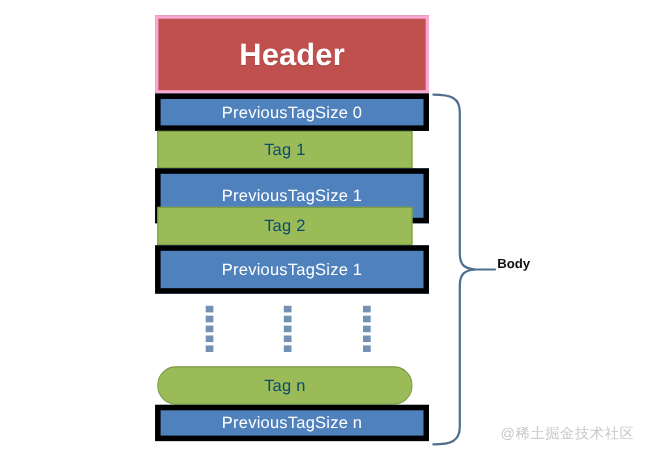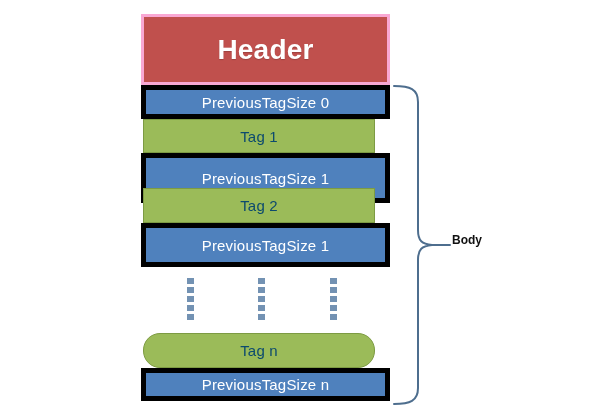--- a/index.html
+++ b/index.html
@@ -167,14 +167,15 @@
              L 26 150
              C 26 161, 30 164, 40 165
              C 30 166, 26 169, 26 180
              L 26 308
              C 26 321, 18 324, 2 324" fill="none" stroke="#4e6e8e" stroke-width="2" stroke-linecap="round"></path>
     <line x1="40" y1="165" x2="58" y2="165" stroke="#4e6e8e" stroke-width="2" stroke-linecap="round"></line>
   </svg>
 
   <div id="body-label">Body</div>
 
+  <div id="watermark">@稀土掘金技术社区</div>
 
 </div>
 
 </body></html>

